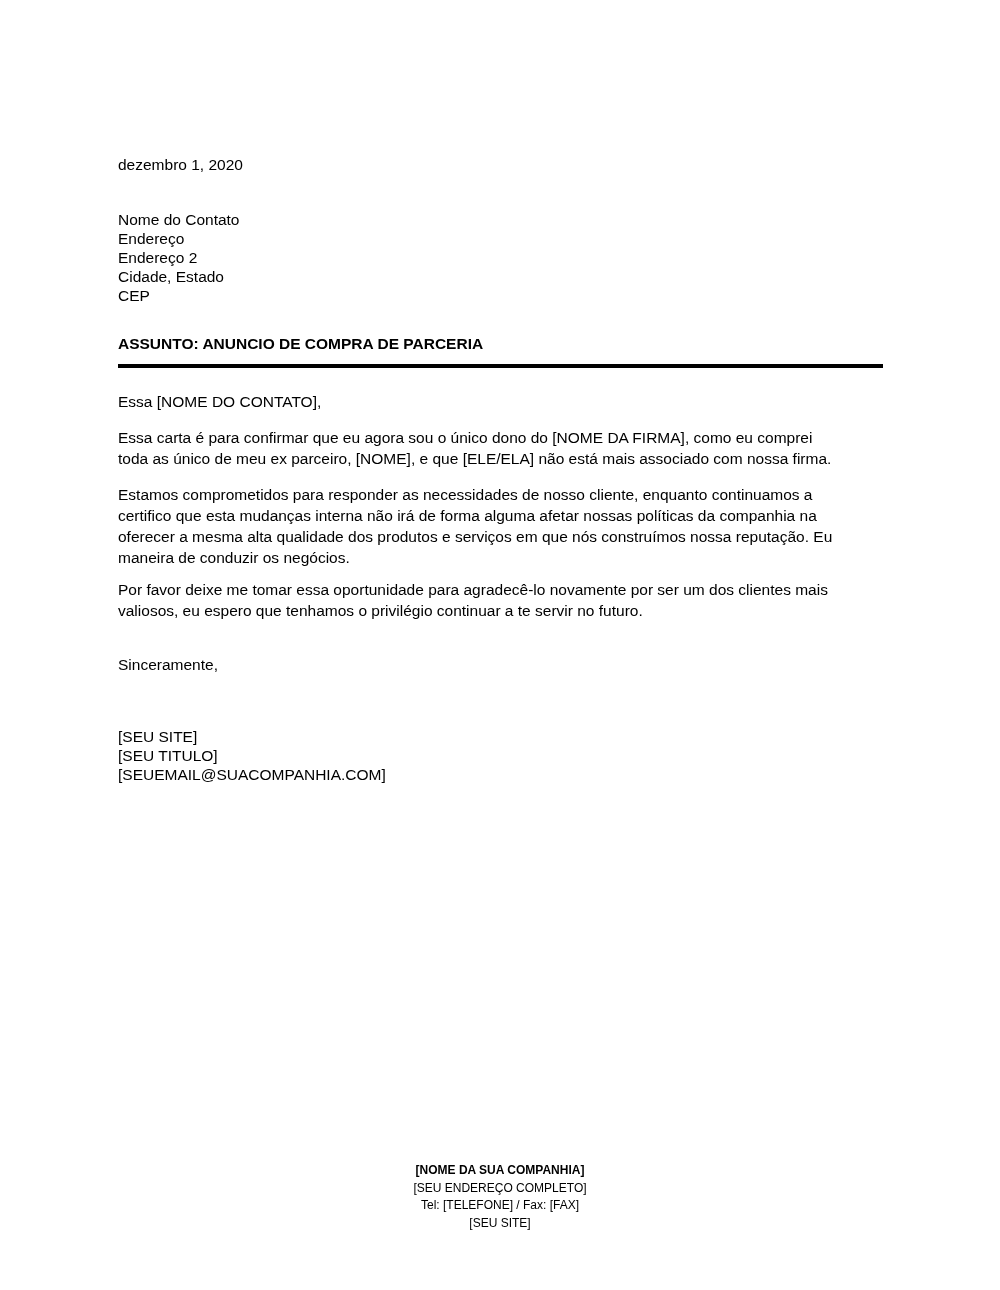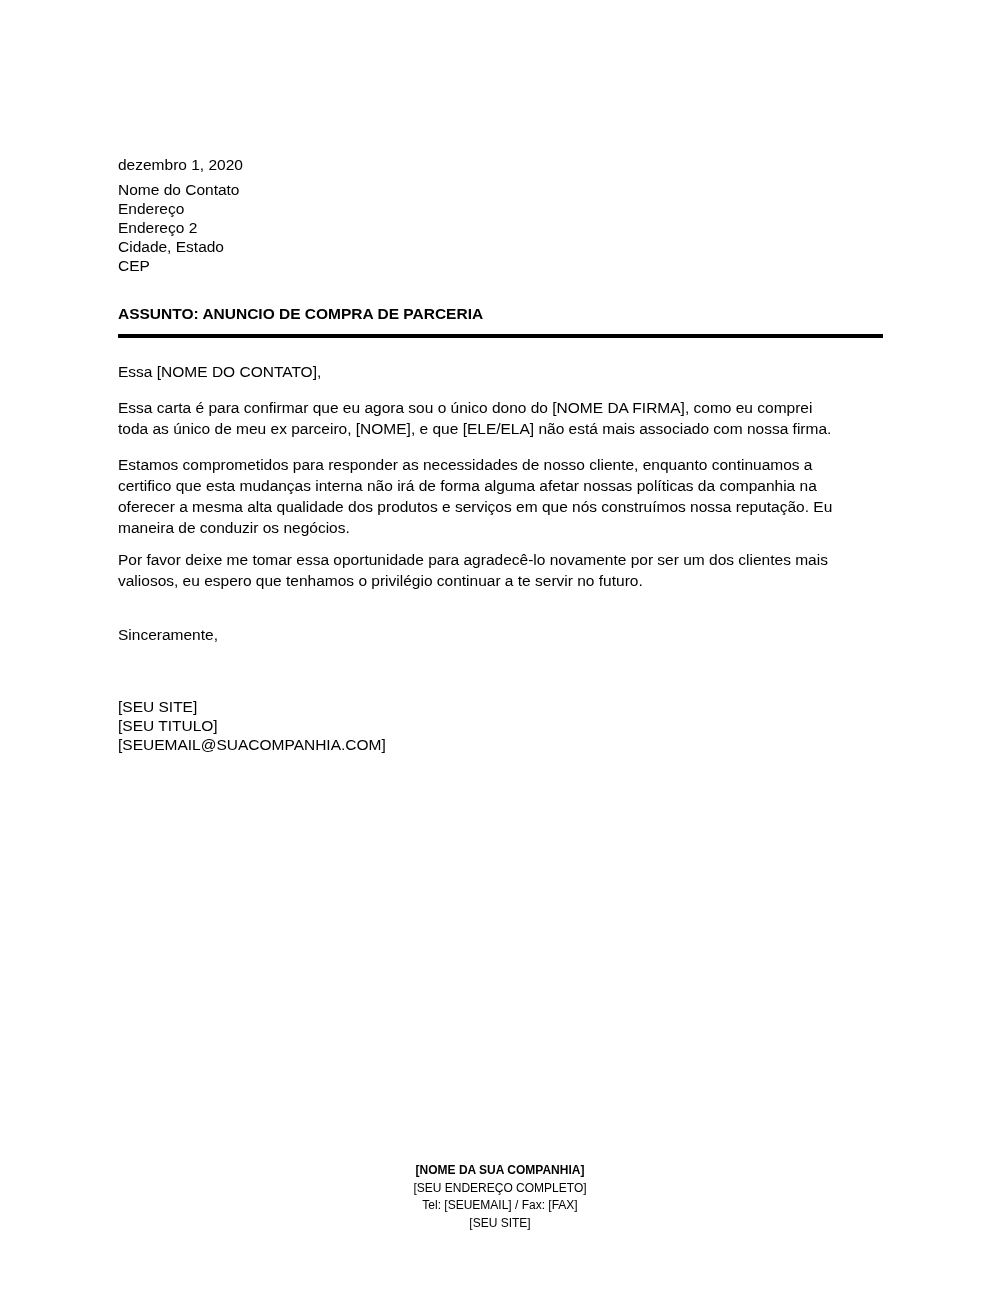--- a/index.html
+++ b/index.html
@@ -21,21 +21,21 @@
       position: absolute;
       left: 118px;
       top: 155px;
       width: 765px;
       font-size: 15.5px;
     }
     .date-line {
       line-height: 19px;
     }
     .recipient-block {
-      margin-top: 6px;
+      margin-top: 36px;
       line-height: 19px;
     }
     .subject-line {
       margin-top: 29px;
       line-height: 19px;
       font-weight: bold;
     }
     .divider-rule {
       margin-top: 11px;
       height: 4px;
@@ -118,16 +118,16 @@
       <div class="line">[SEU SITE]</div>
       <div class="line">[SEU TITULO]</div>
       <div class="line">[SEUEMAIL@SUACOMPANHIA.COM]</div>
     </div>
 
   </div>
 
   <div class="footer">
     <div class="footer-company">[NOME DA SUA COMPANHIA]</div>
     <div class="footer-line">[SEU ENDEREÇO COMPLETO]</div>
-    <div class="footer-line">Tel: [SEUEMAIL] / Fax: [FAX]</div>
+    <div class="footer-line">Tel: [TELEFONE] / Fax: [FAX]</div>
     <div class="footer-line">[SEU SITE]</div>
   </div>
 </div>
 
 </body></html>

